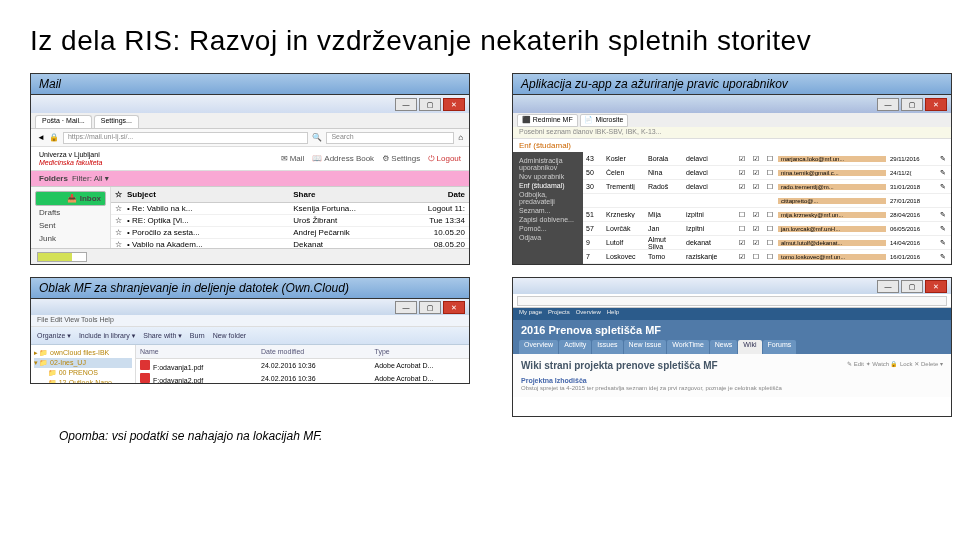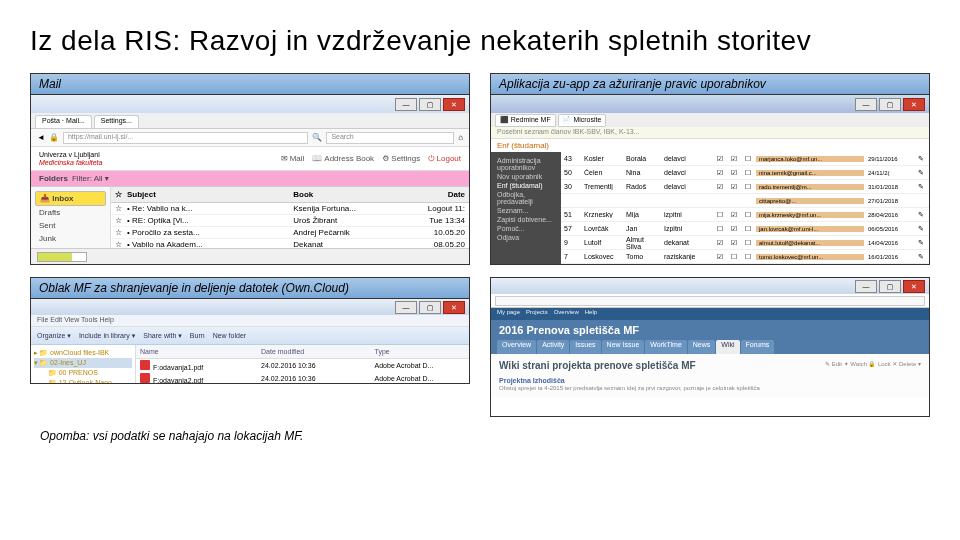--- a/index.html
+++ b/index.html
@@ -1,41 +1,41 @@
 <!DOCTYPE html>
 <html><head>
 <meta charset="utf-8">
 <style>
   * { box-sizing: border-box; margin: 0; padding: 0; }
   body { width: 960px; height: 540px; font-family: Arial, sans-serif; background: #fff; position: relative; }
   .main-title { font-size: 28px; font-weight: 400; padding: 25px 0 0 30px; letter-spacing: 0.5px; }
-  .grid { display: grid; grid-template-columns: 440px 440px; gap: 12px 20px; padding: 16px 30px 0 30px; }
+  .grid { display: grid; grid-template-columns: 440px 440px; gap: 12px 42px; padding: 16px 30px 0 30px; }
   .panel { border: 1px solid #333; display: flex; flex-direction: column; background: #fff; }
   .panel-header { background: linear-gradient(#a8c8e8, #7ba8d8); padding: 3px 8px; font-size: 12px; font-style: italic; border-bottom: 1px solid #333; }
   .panel-body { flex: 1; font-size: 8px; overflow: hidden; position: relative; }
-  .footnote { font-size: 12px; font-style: italic; padding: 12px 0 0 40px; }
+  .footnote { font-size: 12px; font-style: italic; padding: 12px 0 0 40px; margin-left: 19px; }
 
   
   .win-top { height: 18px; background: linear-gradient(#eaf0f8,#d0dcf0); display:flex; justify-content:flex-end; align-items:center; padding:0 4px; gap:2px; }
   .win-btn { width:22px; height:13px; background:#e8e8e8; border:1px solid #888; font-size:7px; text-align:center; line-height:11px; }
   .win-close { background:#d04030; color:#fff; border-color:#a02010; }
   .browser-tabs { height:16px; background:#f0f0f0; display:flex; gap:2px; padding:2px 4px 0; border-bottom:1px solid #ccc;}
   .browser-tab { background:#fff; border:1px solid #ccc; border-bottom:none; padding:1px 6px; font-size:7px; border-radius:3px 3px 0 0;}
   .addr-bar { height:18px; background:#f8f8f8; display:flex; align-items:center; gap:4px; padding:0 6px; border-bottom:1px solid #ddd;}
   .addr-input { flex:1; height:12px; border:1px solid #ccc; background:#fff; font-size:7px; padding:0 4px; color:#888;}
   .mail-header { height:24px; display:flex; align-items:center; padding:0 8px; gap:10px; border-bottom:1px solid #ddd;}
   .mail-logo { font-size:7px; line-height:1.1; }
   .mail-logo .red { color:#c00; font-style:italic;}
   .mail-nav { display:flex; gap:8px; font-size:8px; color:#555; margin-left:auto;}
   .mail-nav span { display:flex; align-items:center; gap:2px;}
   .mail-toolbar { height:16px; background:#f9a8d4; border-bottom:1px solid #ccc; display:flex; align-items:center; padding:0 8px; font-size:8px; color:#444; gap:4px;}
   .mail-main { display:flex; height:calc(100% - 92px);}
   .mail-side { width:80px; background:#f8f8f8; border-right:1px solid #ddd; padding:4px; font-size:8px;}
   .mail-folders div { padding:2px 4px; color:#444;}
-  .mail-inbox { background:#fde047; font-weight:bold; border:1px solid #bbb; border-radius:2px;}
+  .mail-inbox { background:#22c55e; font-weight:bold; border:1px solid #bbb; border-radius:2px;text-align:right;}
   .mail-list { flex:1; }
   .mail-lh { display:flex; background:#eee; border-bottom:1px solid #ccc; font-size:8px; font-weight:bold; padding:2px 0;}
   .mail-lh div, .mail-row div { padding:1px 4px;}
   .mail-row { display:flex; border-bottom:1px solid #f0f0f0; font-size:8px;}
   .mc-sub{flex:1.3;} .mc-from{flex:1;} .mc-date{width:50px; text-align:right;}
   .mail-bottom{position:absolute;bottom:0;left:0;right:0;height:16px;background:#f0f0f0;border-top:1px solid #ccc;display:flex;align-items:center;}
   .mail-bottom div{width:50px;height:10px;margin-left:6px;border:1px solid #aaa;background:linear-gradient(to right,#d4e157 70%,#fff 70%);}
 
   
   .p2-top{height:18px;background:linear-gradient(#cde,#abd);display:flex;justify-content:flex-end;align-items:center;padding:0 4px;gap:2px;}
@@ -150,21 +150,21 @@
           <div>Drafts</div>
           <div>Sent</div>
           <div>Junk</div>
           <div>Trash</div>
         </div>
       </div>
       <div class="mail-list">
         <div class="mail-lh">
           <div style="width:12px">☆</div>
           <div class="mc-sub">Subject</div>
-          <div class="mc-from">Book</div>
+          <div class="mc-from">Share</div>
           <div class="mc-date">Date</div>
         </div>
         <div class="mail-row">
               <div style="width:12px">☆</div>
               <div class="mc-sub">• Re: Vabilo na k...</div>
               <div class="mc-from">Ksenija Fortuna...</div>
               <div class="mc-date">Logout 11:</div>
             </div>
         <div class="mail-row">
               <div style="width:12px">☆</div>

